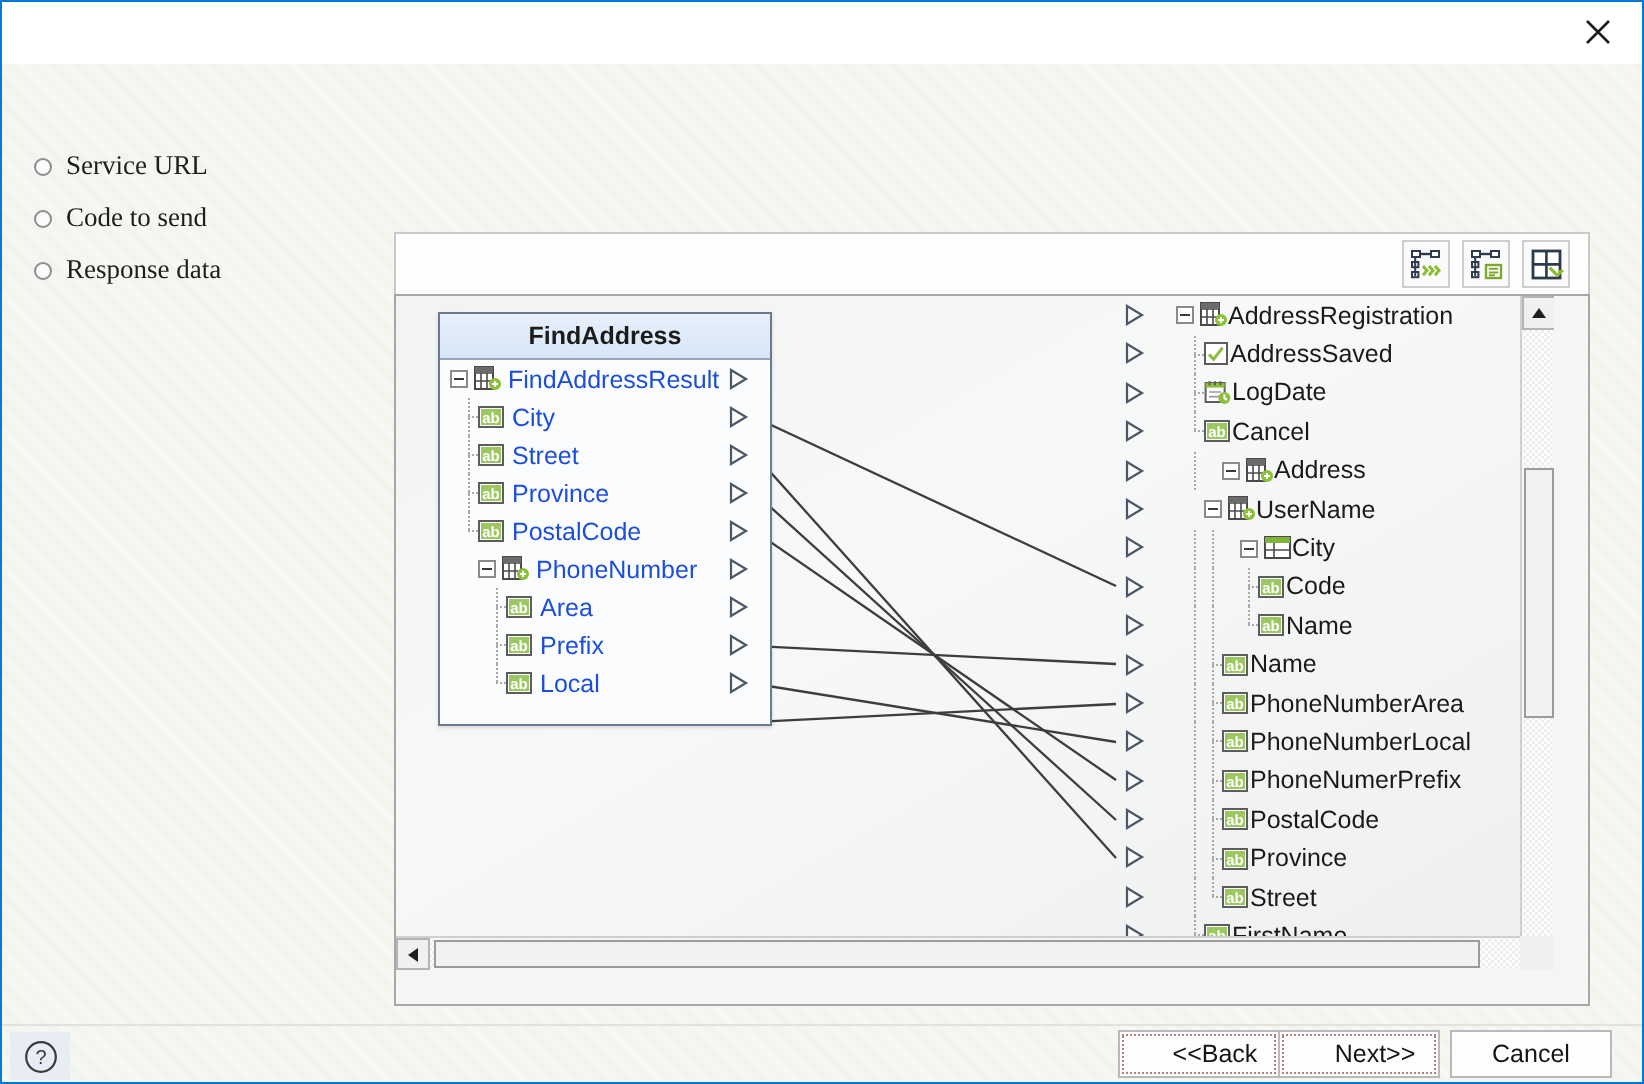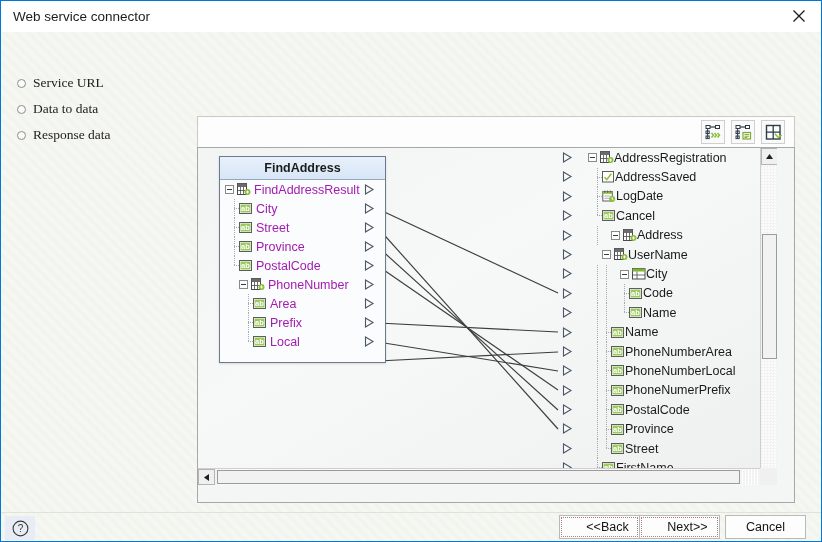--- a/index.html
+++ b/index.html
@@ -81,21 +81,21 @@
   .srchead{
     height:22px;line-height:22px;text-align:center;font-weight:bold;
     font-size:12.5px;color:#1c1c1c;
     background:linear-gradient(180deg,#e8f0fb 0%,#d7e6f7 100%);
     border-bottom:1px solid #97a6b8;
   }
   .node{
     position:relative;height:19px;display:flex;align-items:center;
     white-space:nowrap;font-size:12.5px;
   }
-  .node .lbl{margin-left:3px;color:#a21caf;}
+  .node .lbl{margin-left:3px;color:#1d4ed8;}
   .tico{flex:0 0 auto;display:block;}
   .expander{
     width:9px;height:9px;border:1px solid #8a8a8a;background:#fff;
     box-sizing:border-box;position:relative;flex:0 0 auto;margin-right:3px;
   }
   .expander:before{
     content:"";position:absolute;left:1px;top:3px;width:5px;height:1px;
     background:#3a3a3a;
   }
   .guide{flex:0 0 auto;height:19px;width:9px;position:relative;}
@@ -174,38 +174,37 @@
     cursor:default;
   }
   .fbtn.dashed{border:1px solid #b9b9b9;outline:1px dotted #b08080;outline-offset:-3px;padding-left:16px;}
 </style>
 </head>
 <body>
 
 <div class="window">
 
   <div class="titlebar">
-    <div class="caption">Web service connector</div>
     <div class="closebtn">
       <svg width="14" height="14" viewBox="0 0 14 14">
         <path d="M1.5 1.5 L12.5 12.5 M12.5 1.5 L1.5 12.5" stroke="#1b1b1b" stroke-width="1.3"></path>
       </svg>
     </div>
   </div>
 
   <div class="content">
 
     <div class="sidebar">
       <div class="navitem" style="top:43px">
         <span class="bullet"></span>
         <span class="navlabel">Service URL</span>
       </div>
       <div class="navitem" style="top:69px">
         <span class="bullet"></span>
-        <span class="navlabel">Data to data</span>
+        <span class="navlabel">Code to send</span>
       </div>
       <div class="navitem" style="top:95px">
         <span class="bullet"></span>
         <span class="navlabel">Response data</span>
       </div>
     </div>
 
 
     <div class="toolbar">
       <div class="tbtn" style="right:69px">

